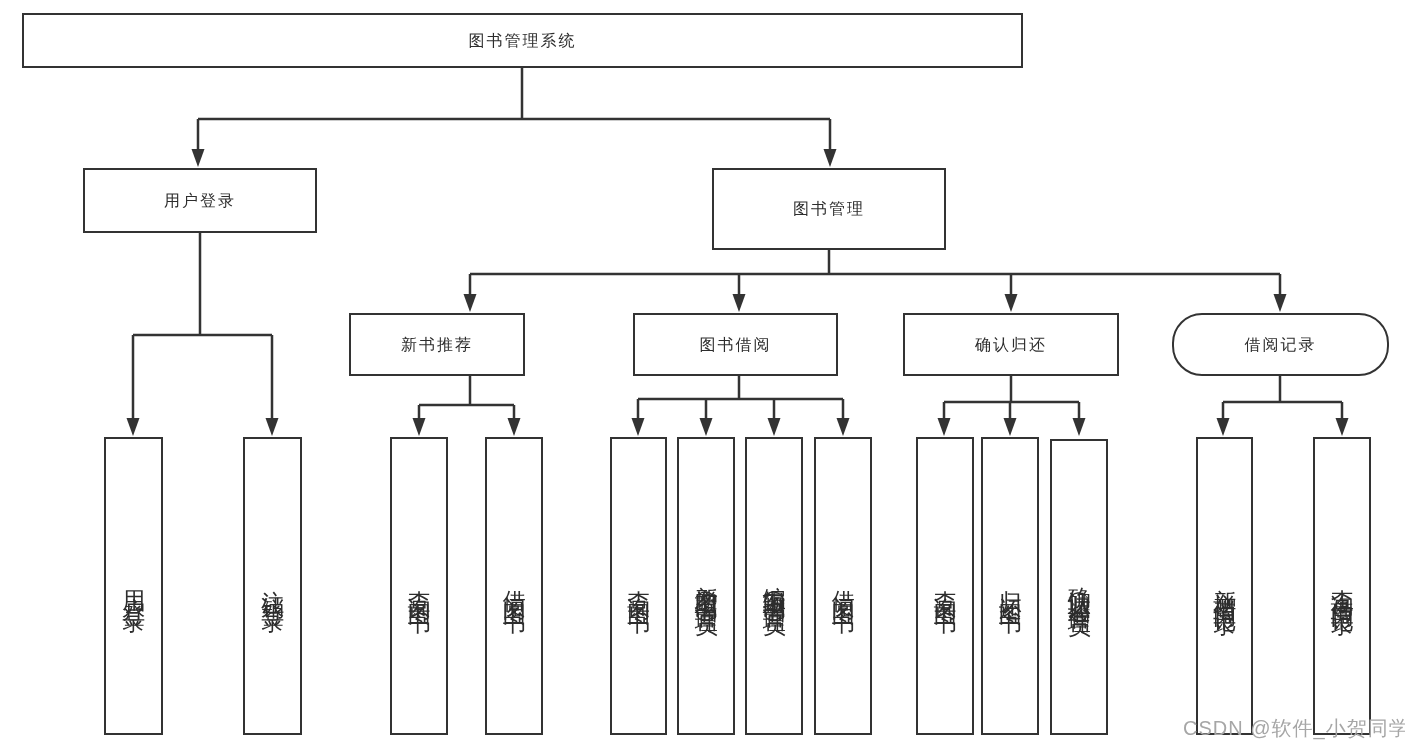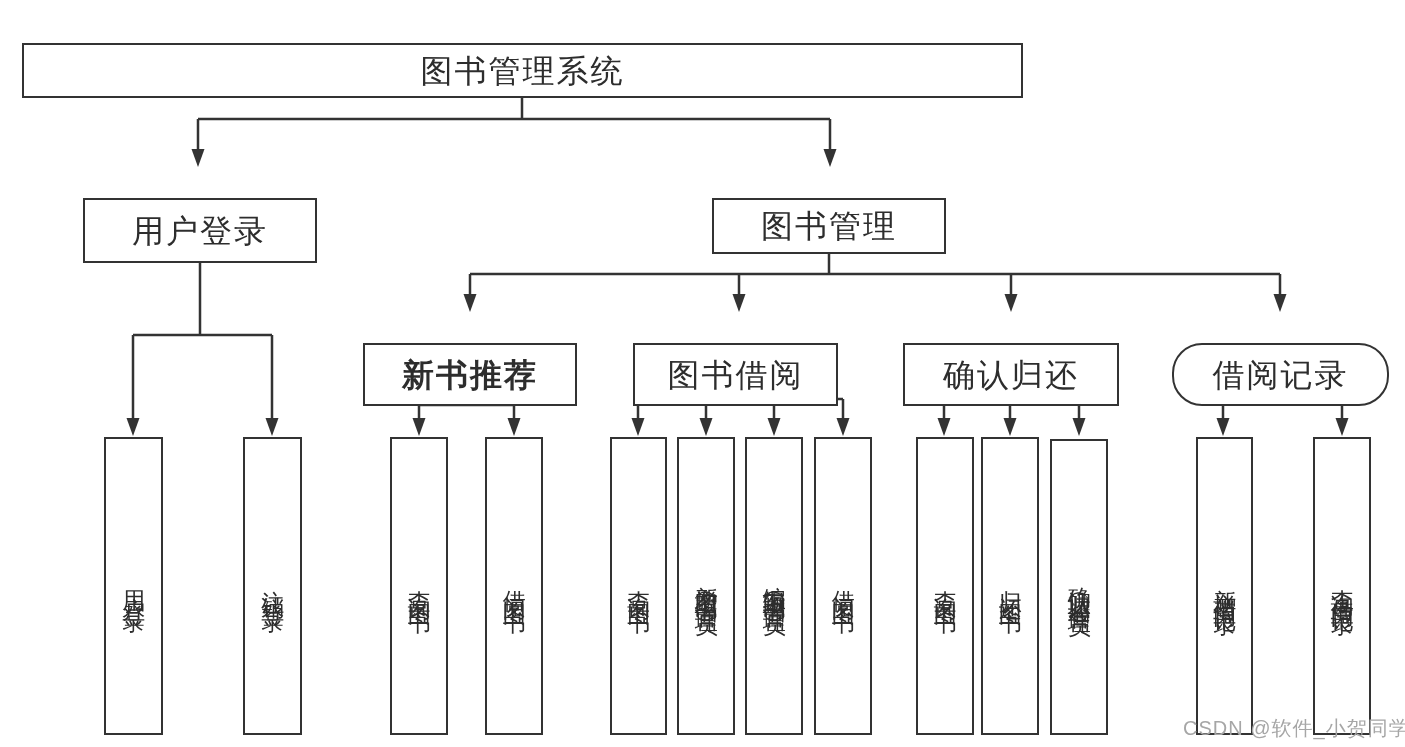--- a/index.html
+++ b/index.html
@@ -28,25 +28,24 @@
   .node {
     position: absolute;
     background: var(--background);
     border: 2.5px solid var(--line);
     display: flex;
     align-items: center;
     justify-content: center;
     color: var(--text);
   }
   .h-node {
-    font-size: 32px;
+    font-size: 16px;
     letter-spacing: 2px;
     line-height: 1;
     white-space: nowrap;
-    margin-top: 30px;
   }
   .v-node {
     font-size: 23px;
     line-height: 1.1;
   }
   .v-node .v-label {
     writing-mode: vertical-rl;
     text-orientation: mixed;
     letter-spacing: 7px;
     white-space: nowrap;
@@ -107,25 +106,25 @@
     </g>
   </svg>
 
   <div class="node h-node" style="left:22px; top:13px; width:1001px; height:55px;">
     <span>图书管理系统</span>
   </div>
 
   <div class="node h-node" style="left:83px; top:168px; width:234px; height:65px;">
     <span>用户登录</span>
   </div>
-  <div class="node h-node" style="left:712px; top:168px; width:234px; height:56px;">
+  <div class="node h-node" style="left:712px; top:168px; width:234px; height:82px;">
     <span>图书管理</span>
   </div>
 
-  <div class="node h-node" style="left:363px; top:313px; width:214px; height:63px;font-weight:bold;">
+  <div class="node h-node" style="left:349px; top:313px; width:176px; height:63px;">
     <span>新书推荐</span>
   </div>
   <div class="node h-node" style="left:633px; top:313px; width:205px; height:63px;">
     <span>图书借阅</span>
   </div>
   <div class="node h-node" style="left:903px; top:313px; width:216px; height:63px;">
     <span>确认归还</span>
   </div>
   <div class="node h-node" style="left:1172px; top:313px; width:217px; height:63px;border-radius:30px;">
     <span>借阅记录</span>

